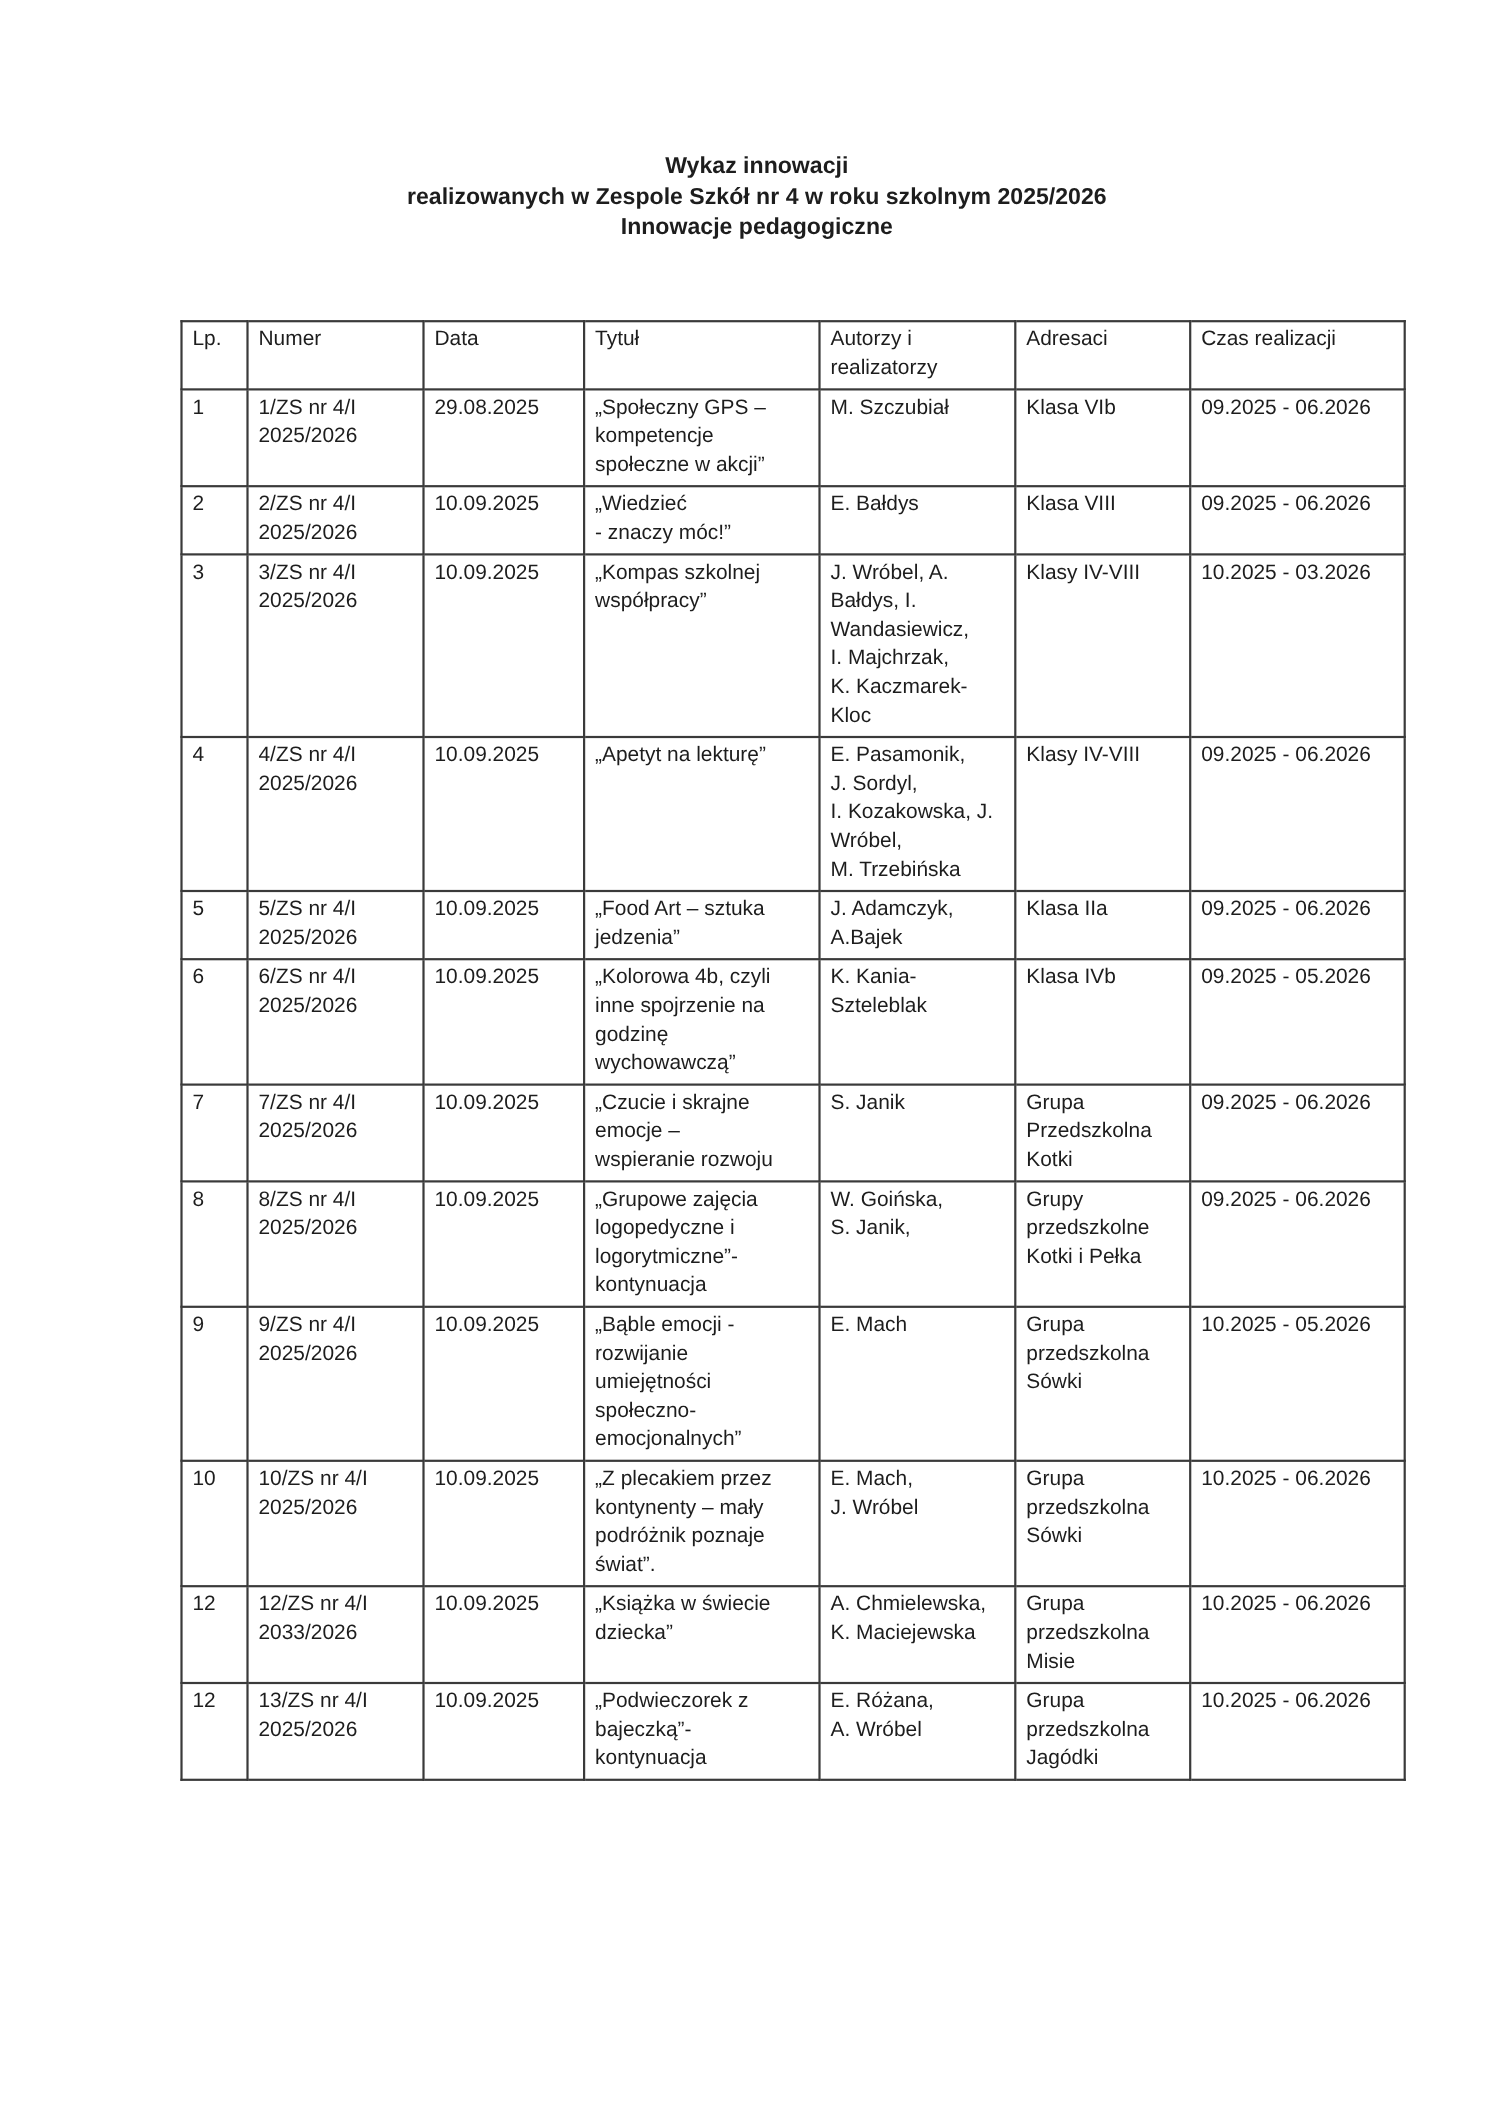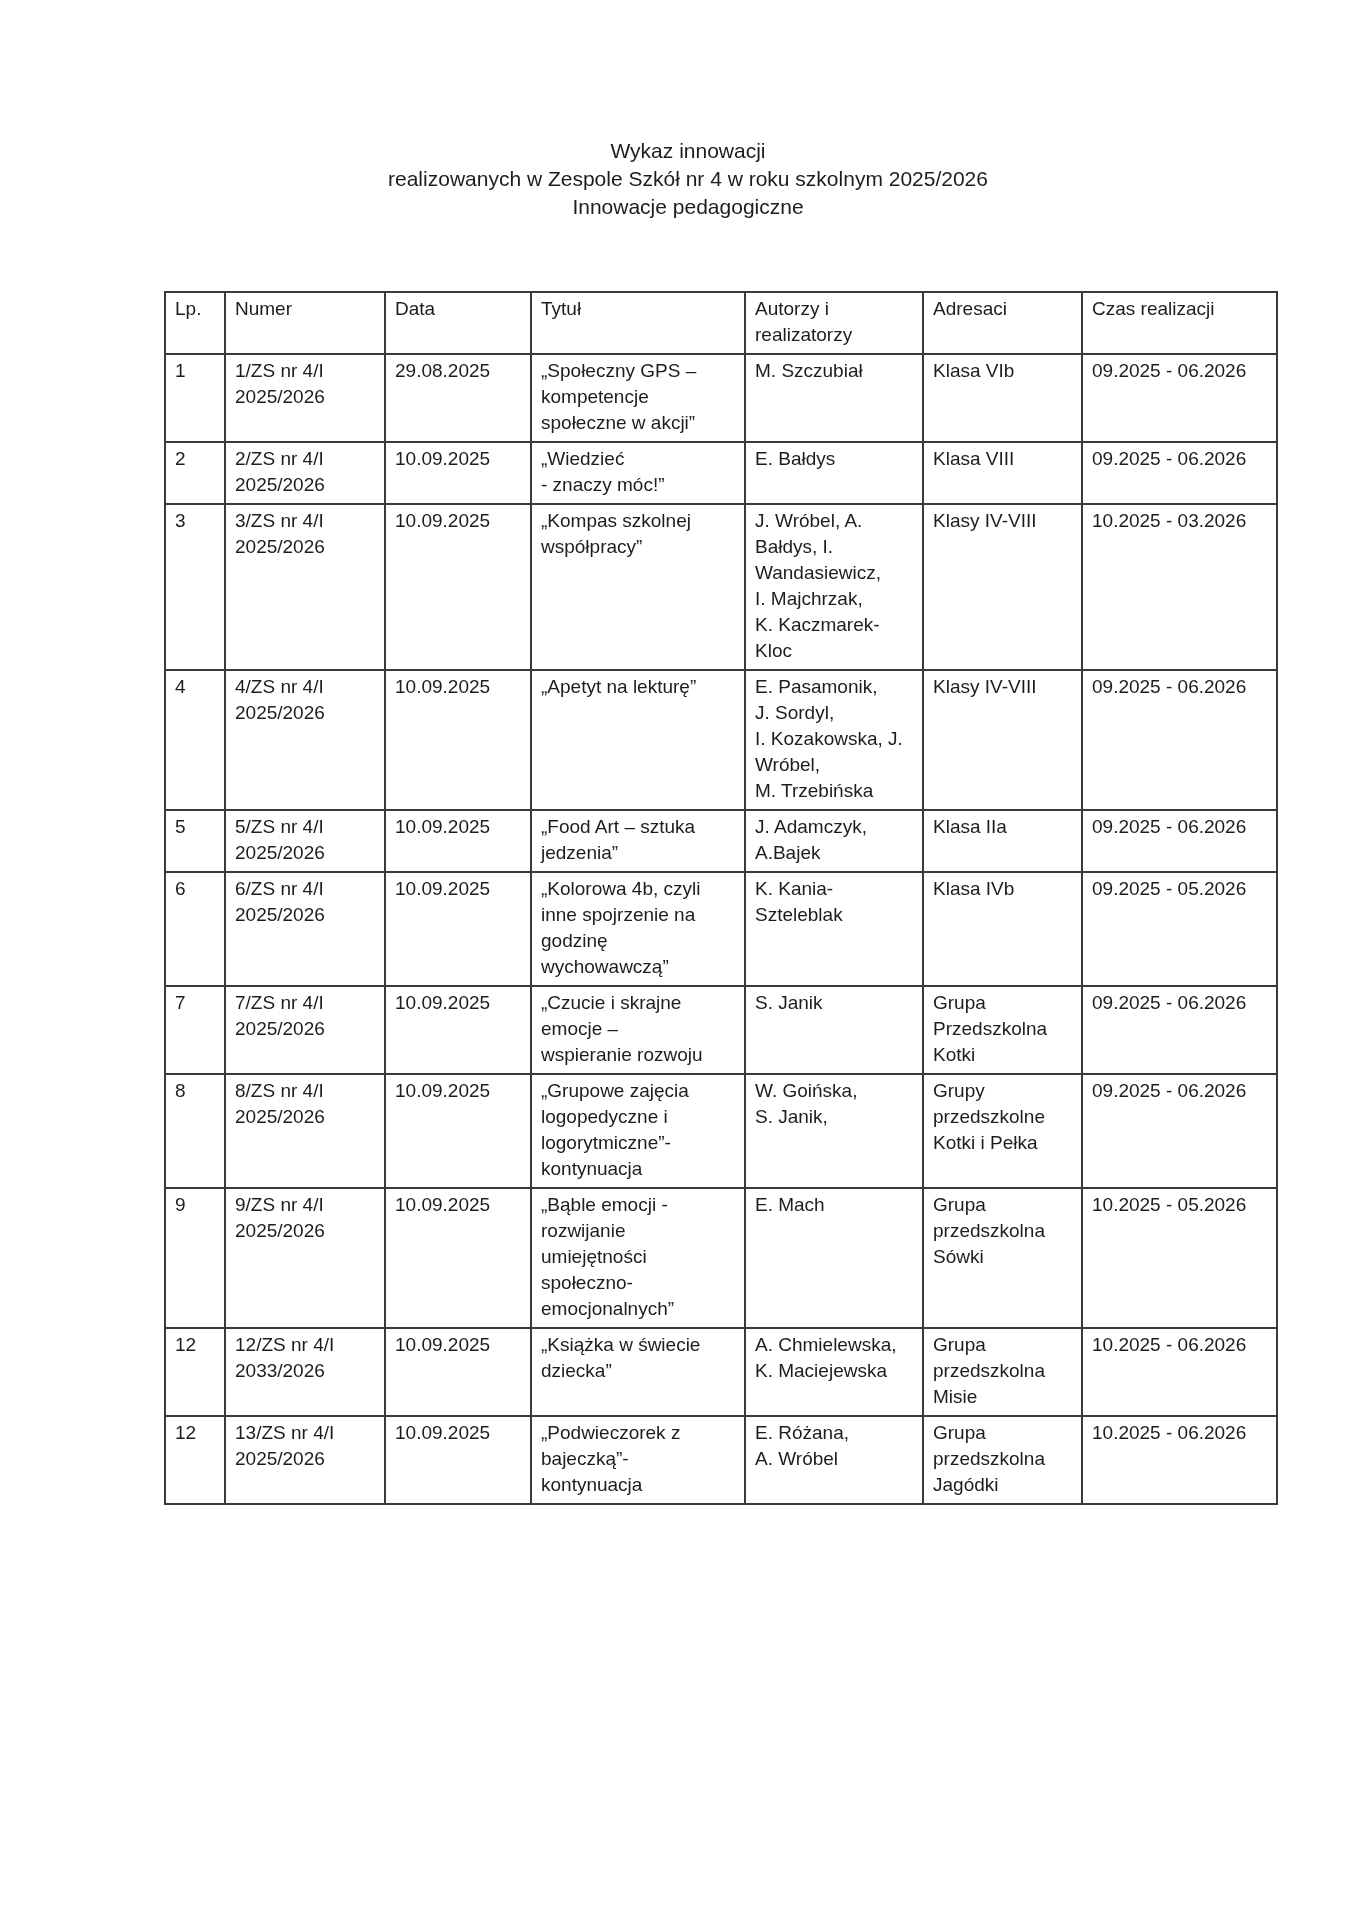--- a/index.html
+++ b/index.html
@@ -13,21 +13,21 @@
   }
   .content {
     width: 1112px;
     margin-left: 132px;
     padding-top: 137px;
   }
   .doc-title {
     margin: 0 0 70px 0;
     font-size: 21px;
     line-height: 28px;
-    font-weight: 400;
+    font-weight: 700;
     text-align: center;
     white-space: pre-line;
     color: var(--ink, #1d1d1d);
   }
   table.innov {
     border-collapse: collapse;
     table-layout: fixed;
     width: 1112px;
     margin-left: 32px;
   }
@@ -200,20 +200,36 @@
 umiejętności
 społeczno-
 emocjonalnych”</td>
     <td>E. Mach</td>
     <td>Grupa
 przedszkolna
 Sówki</td>
     <td>10.2025 - 05.2026</td>
   </tr>
         <tr>
+    <td>10</td>
+    <td>10/ZS nr 4/I
+2025/2026</td>
+    <td>10.09.2025</td>
+    <td>„Z plecakiem przez
+kontynenty – mały
+podróżnik poznaje
+świat”.</td>
+    <td>E. Mach,
+J. Wróbel</td>
+    <td>Grupa
+przedszkolna
+Sówki</td>
+    <td>10.2025 - 06.2026</td>
+  </tr>
+        <tr>
     <td>12</td>
     <td>12/ZS nr 4/I
 2033/2026</td>
     <td>10.09.2025</td>
     <td>„Książka w świecie
 dziecka”</td>
     <td>A. Chmielewska,
 K. Maciejewska</td>
     <td>Grupa
 przedszkolna

